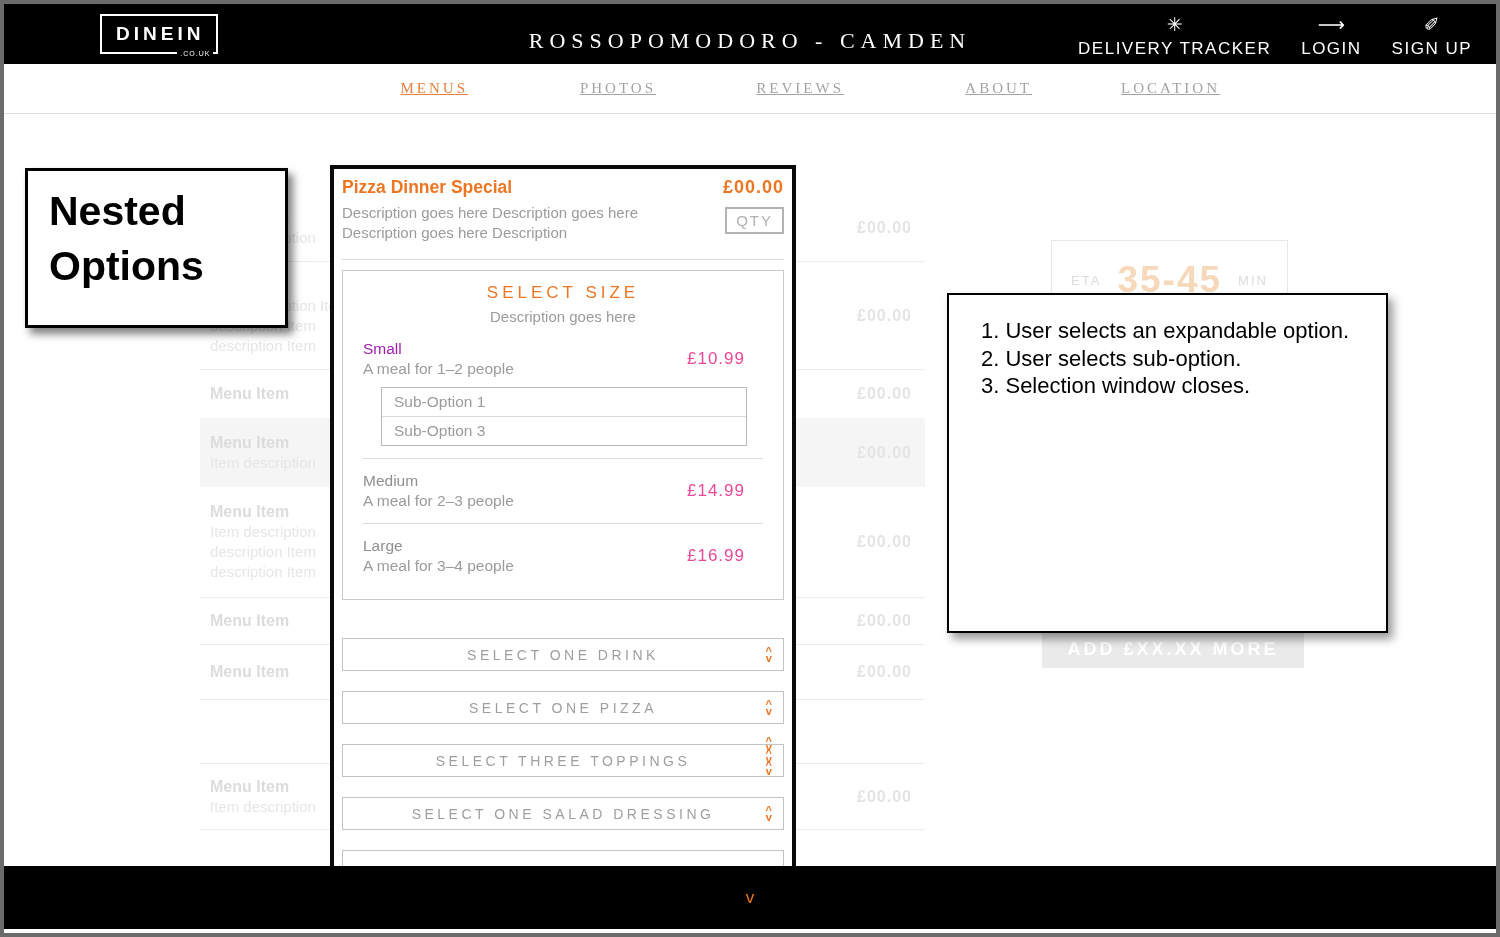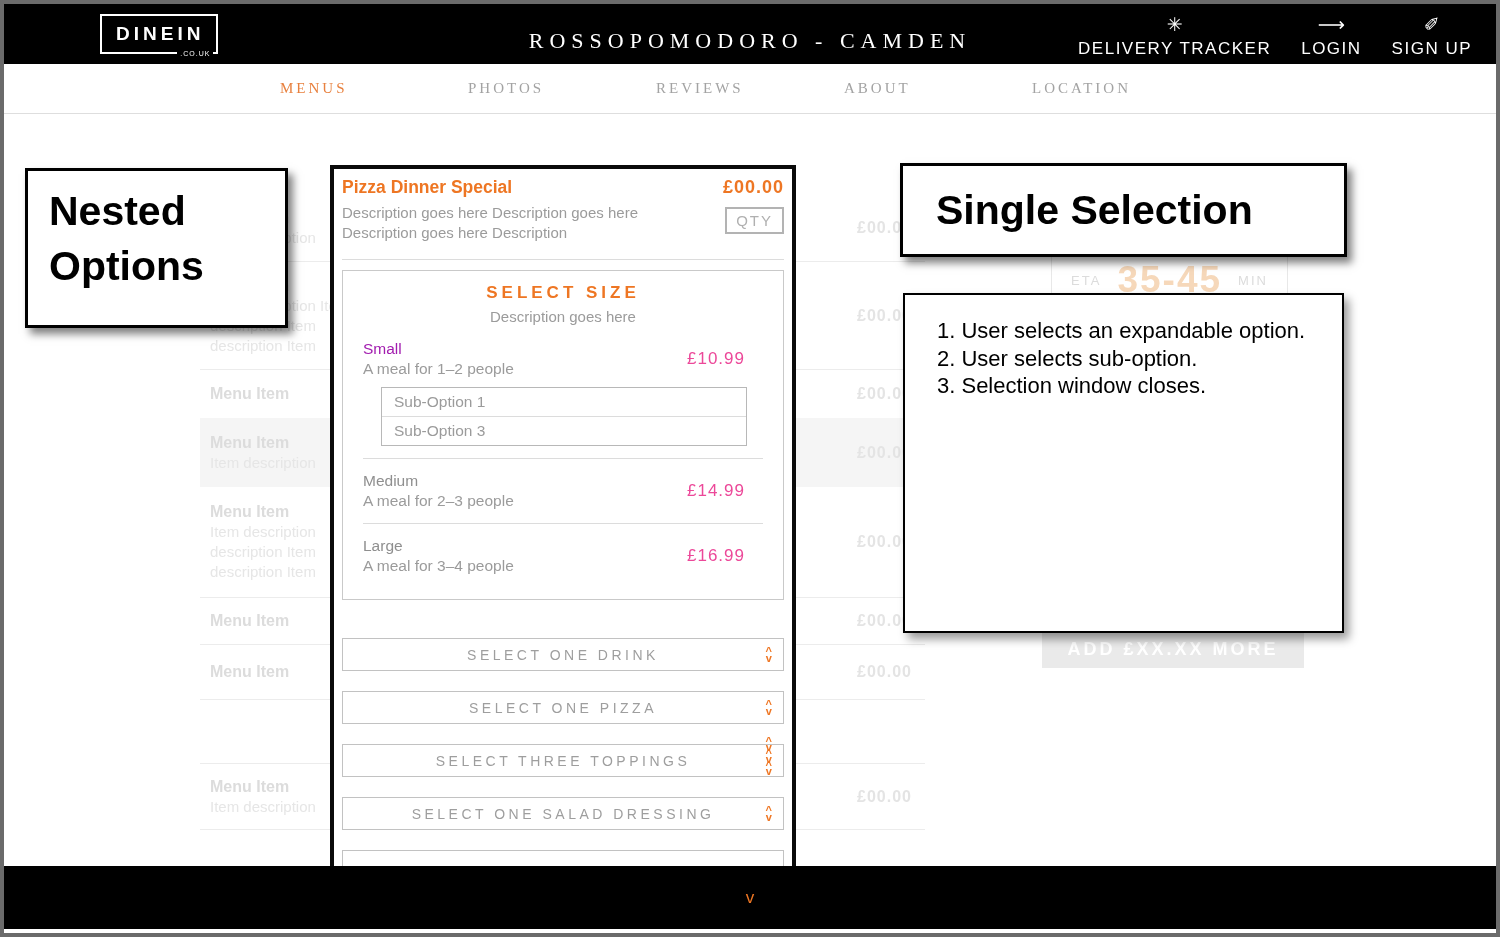--- a/index.html
+++ b/index.html
@@ -17,22 +17,22 @@
   .restaurant-title { position:absolute; left:0; right:0; top:24px; text-align:center;
           color:#fff; font-family:"Liberation Serif", serif; font-size:22px; letter-spacing:6px; }
   .top-actions { position:absolute; right:24px; top:10px; display:flex; gap:30px; }
   .top-action { display:flex; flex-direction:column; align-items:center; gap:3px; color:#fff; cursor:pointer; }
   .top-action .glyph { font-size:19px; line-height:22px; height:22px; }
   .top-action .lbl { font-size:17px; letter-spacing:1.5px; }
 
   
   .navbar { position:absolute; left:0; top:60px; right:0; height:50px; background:#fff;
             border-bottom:1px solid #dedede; display:flex; justify-content:center; align-items:center; z-index:9; }
-  .nav-item { width:188px; text-align:left; font-family:"Liberation Serif", serif;
-              font-size:15px; letter-spacing:3px; color:#a3a3a3; cursor:pointer; }
+  .nav-item { width:188px; text-align:right; font-family:"Liberation Serif", serif;
+              font-size:15px; letter-spacing:3px; color:#a3a3a3; cursor:pointer;text-decoration:underline; }
   .nav-item.active { color:#e8813f; }
 
   
   .bg-row { position:absolute; left:196px; width:725px; display:flex; align-items:center; z-index:1; }
   .bg-row.divider { border-bottom:1px solid #ececec; }
   .bg-row.highlight { background:#f5f5f5; }
   .bg-item { padding-left:10px; width:175px; }
   .bg-name { color:#dcdcdc; font-weight:bold; font-size:16px; line-height:20px; }
   .bg-desc { color:#e6e6e6; font-size:15px; line-height:20px; white-space:pre-line; }
   .bg-price { margin-left:auto; margin-right:13px; color:#e4e4e4; font-weight:bold;
@@ -54,21 +54,21 @@
   .modal-title { color:#ee7623; font-weight:bold; font-size:17.5px; }
   .modal-desc { margin-top:5px; max-width:300px; color:#9b9b9b; font-size:15px; line-height:20px; }
   .modal-price { position:absolute; right:0; top:0; color:#ee7623; font-weight:bold;
                  font-size:18px; letter-spacing:1px; }
   .qty-box { position:absolute; right:0; top:30px; border:2px solid #b3b3b3; color:#b0b0b0;
              font-size:15px; letter-spacing:2px; padding:3px 9px; cursor:pointer; }
   .modal-hr { border:none; border-top:1px solid #dcdcdc; margin-top:14px; }
 
   .size-panel { margin-top:10px; border:1px solid #c9c9c9; padding:12px 20px 0 20px;
                 height:330px; overflow:hidden; }
-  .size-heading { text-align:center; color:#ee7623; font-size:17px; letter-spacing:4px; line-height:20px;font-weight:bold; }
+  .size-heading { text-align:center; color:#ee7623; font-size:17px; letter-spacing:4px; line-height:20px; }
   .size-sub { text-align:center; color:#9b9b9b; font-size:15px; margin-top:4px; line-height:20px; }
   .size-option { position:relative; margin-top:12px; }
   .size-option .opt-name { font-size:15.5px; line-height:20px; color:#8f8f8f; }
   .size-option.sel .opt-name { color:#a21caf; }
   .size-option .opt-desc { font-size:15.5px; line-height:20px; color:#9b9b9b; }
   .size-option .opt-price { position:absolute; right:18px; top:10px; color:#ec4899;
                             font-size:17px; letter-spacing:1px; }
   .sub-options { margin:8px 16px 4px 18px; border:1px solid #b8b8b8; }
   .sub-option { padding:5px 12px; font-size:15.5px; color:#9b9b9b; cursor:pointer; }
   .sub-option + .sub-option { border-top:1px solid #dcdcdc; }
@@ -86,21 +86,21 @@
   .accordion.cut { height:30px; }
 
   
   .callout { position:absolute; background:#fff; border:3px solid #000; z-index:20;
              box-shadow:5px 6px 8px rgba(0,0,0,0.5); }
   .nested-box { left:21px; top:164px; width:263px; height:160px; padding:13px 0 0 21px; }
   .nested-box .big { font-size:41px; font-weight:bold; line-height:55px; white-space:pre-line; color:#000; }
   .single-box { left:896px; top:159px; width:447px; height:94px; padding-left:33px;
                 display:flex; align-items:center; }
   .single-box .big { font-size:41px; font-weight:bold; color:#000; }
-  .steps-box { left:899px; top:289px; width:441px; height:340px; border-width:2px;
+  .steps-box { left:943px; top:289px; width:441px; height:340px; border-width:2px;
                padding:22px 28px 0 32px; box-shadow:5px 6px 9px rgba(0,0,0,0.4); }
   .step-line { font-size:22px; line-height:27.5px; color:#000; }
 
   
   .bottombar { position:absolute; left:0; right:0; top:862px; height:63px; background:#000;
                z-index:30; display:flex; align-items:center; justify-content:center; }
   .bottom-chevron { color:#ee7623; font-size:17px; cursor:pointer; line-height:1; }
 </style>
 </head>
 <body>
@@ -274,23 +274,20 @@
           <span>v</span>
       </span>
     </div>
     <div class="accordion cut"></div>
   </div>
 
   <div class="callout nested-box">
     <div class="big">Nested
 Options</div>
   </div>
-  <div class="callout single-box">
-    <div class="big">Single Selection</div>
-  </div>
   <div class="callout steps-box">
     <div class="step-line">1. User selects an expandable option.</div>
     <div class="step-line">2. User selects sub-option.</div>
     <div class="step-line">3. Selection window closes.</div>
   </div>
 
   <div class="bottombar">
     <span class="bottom-chevron">v</span>
   </div>
 

